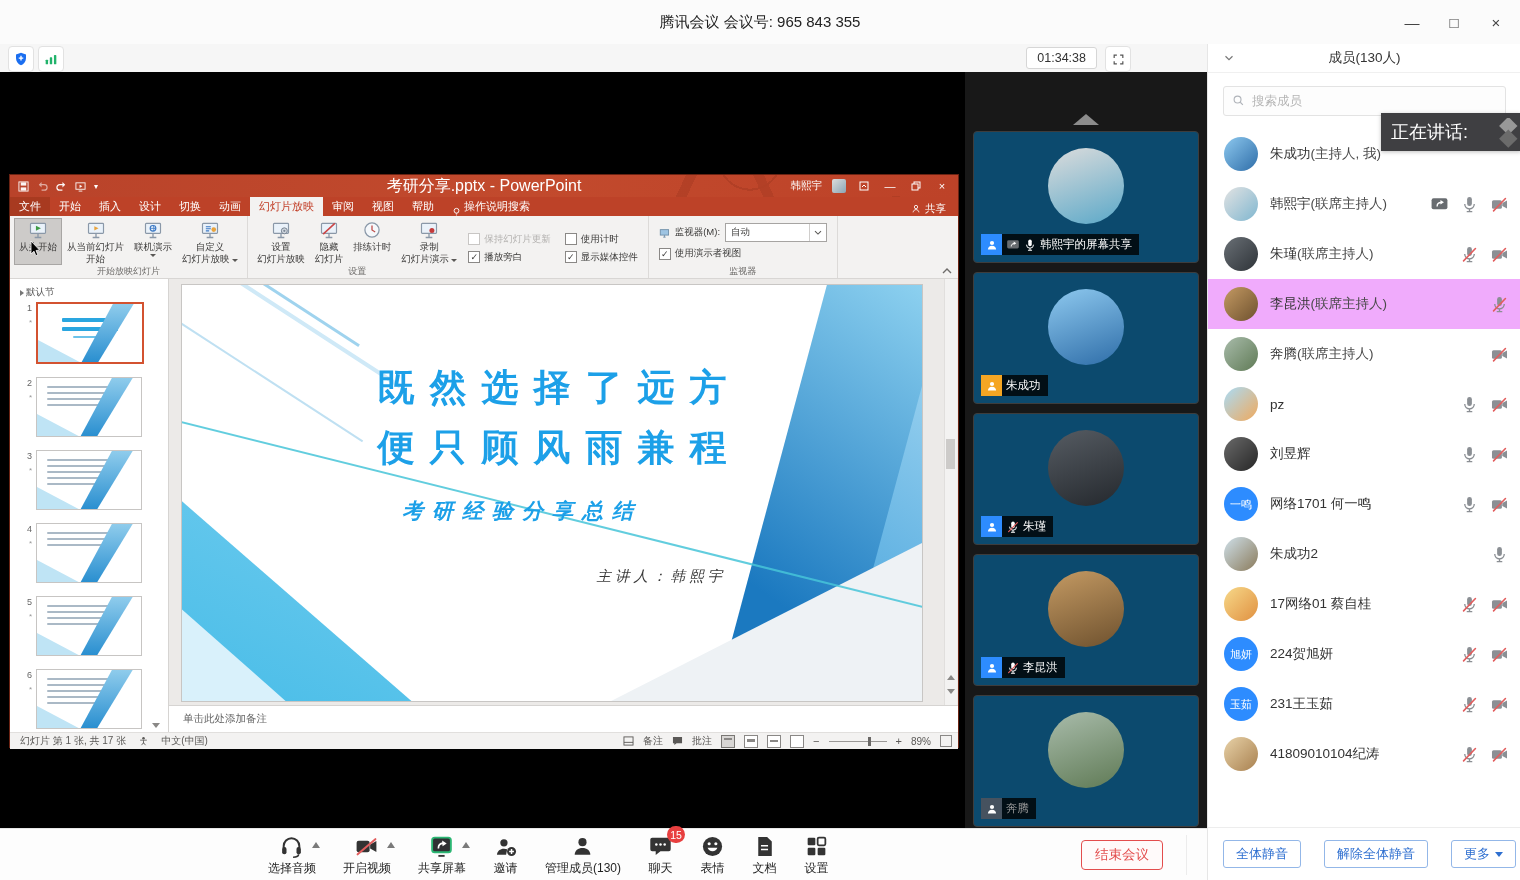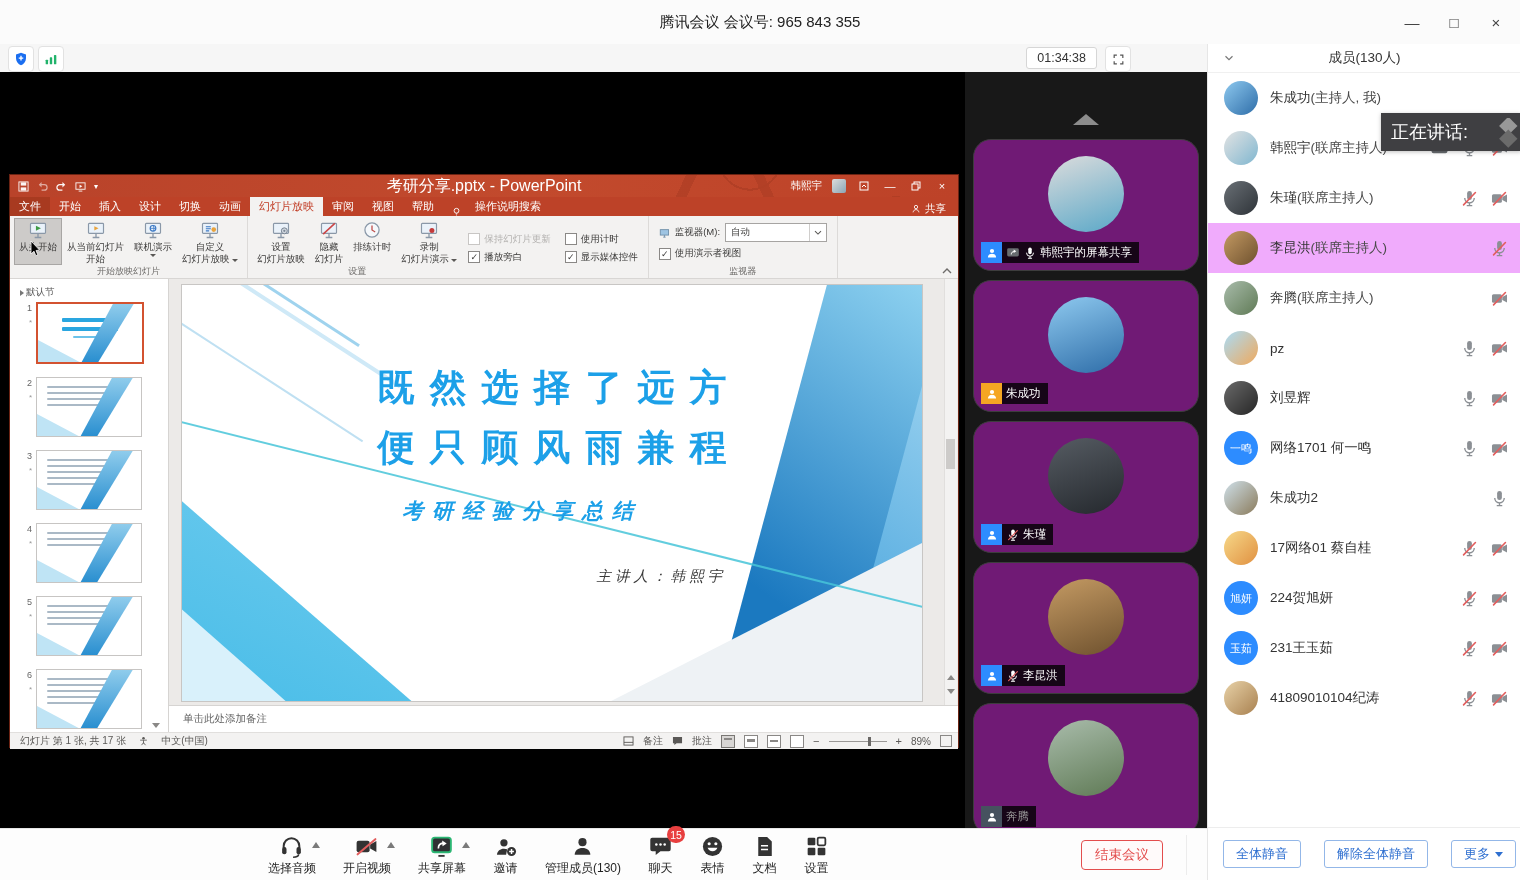--- a/index.html
+++ b/index.html
@@ -39,21 +39,21 @@
   .ppt-title{position:absolute;left:0;right:0;text-align:center;font-size:16px;color:#fff;}
   .ppt-tb-right{margin-left:auto;display:flex;align-items:center;gap:10px;padding-right:8px;z-index:2;}
   .ppt-user-av{width:14px;height:14px;border-radius:2px;background:linear-gradient(135deg,#ddd,#8aa5b5);}
   .ppt-wbtn{font-size:11px;color:#fff;width:16px;text-align:center;}
   .ppt-wbtn svg{width:10px;height:10px;margin:0 auto;}
 
   .ppt-menu{position:relative;height:19px;background:#bd4228;display:flex;align-items:flex-end;color:#fff;font-size:11px;z-index:2;}
   .tab{padding:0 9px;height:19px;line-height:19px;cursor:default;}
   .tab.file{background:#a83a20;}
   .tab.active{background:#f3f2f1;color:#c13b24;}
-  .tab.search-tab{display:flex;align-items:flex-end;gap:14px;}
+  .tab.search-tab{display:flex;align-items:flex-end;gap:3px;}
   .ppt-share{margin-left:auto;display:flex;align-items:center;gap:4px;padding-right:12px;font-size:10.5px;}
   .ppt-share svg{width:10px;height:10px;}
 
   .ppt-ribbon{position:relative;height:62px;background:#f3f2f1;border-bottom:1px solid #d8d6d4;display:flex;}
   .rgroup{position:relative;display:flex;flex-direction:column;border-right:1px solid #dcdad8;padding:2px 4px 0 4px;}
   .rbtns{display:flex;flex:1;align-items:stretch;}
   .rbtn{position:relative;display:flex;flex-direction:column;align-items:center;justify-content:flex-start;padding:2px 5px 0 5px;font-size:9.5px;color:#3b3a39;text-align:center;line-height:1.25;}
   .rbtn .ric{width:22px;height:20px;margin-bottom:1px;}
   .rbtn.pressed{background:#cdcbc9;box-shadow:inset 0 0 0 1px #a8a6a4;}
   .rlabel{height:13px;line-height:12px;text-align:center;font-size:9px;color:#6e6c6a;}
@@ -125,21 +125,21 @@
   .zoom-thumb{position:absolute;left:68%;top:-4px;width:3px;height:9px;background:#6a6866;}
   .zoom-sign{font-size:11px;color:#5a5856;}
   .fit-ic{width:10px;height:10px;border:1px solid #8a8886;}
 
   
   .vcol{position:absolute;left:965px;top:0;width:242px;height:756px;background:#181818;}
   .v-up{height:53px;display:flex;align-items:flex-end;justify-content:center;padding-bottom:6px;}
   .arrow-up{width:0;height:0;border-left:13px solid transparent;border-right:13px solid transparent;border-bottom:11px solid #8c8c8c;}
   .v-down{height:17px;display:flex;align-items:flex-start;justify-content:center;padding-top:2px;}
   .arrow-down{width:0;height:0;border-left:14px solid transparent;border-right:14px solid transparent;border-top:12px solid #fff;}
-  .vtile{width:224px;height:130px;margin:8px auto 9px auto;background:#701a75;border:1px solid #3d3d3d;border-radius:18px;position:relative;}
+  .vtile{width:224px;height:130px;margin:0 auto 9px auto;background:#0c4a6e;border:1px solid #3d3d3d;border-radius:4px;position:relative;}
   .vtile .avatar{position:absolute;left:50%;top:16px;transform:translateX(-50%);width:76px;height:76px;border-radius:50%;}
   .vlabel{position:absolute;left:7px;bottom:7px;display:flex;align-items:stretch;height:21px;}
   .vbadge{width:21px;height:21px;display:flex;align-items:center;justify-content:center;}
   .vbadge svg{width:14px;height:14px;}
   .vchip{background:rgba(0,0,0,.8);display:flex;align-items:center;padding:0 7px 0 4px;gap:3px;color:#fff;font-size:11.5px;white-space:nowrap;}
   .vchip.dim{color:#9b9b9b;}
   .vchip .ci{width:14px;height:14px;}
 
   
   .panel{position:absolute;left:1207px;top:44px;width:313px;height:836px;background:#fff;border-left:1px solid #e6e6e6;display:flex;flex-direction:column;}
@@ -732,20 +732,27 @@
   </div>
 </div>
 
 <div class="panel">
   <div class="panel-header">
     <svg class="panel-chevron" viewBox="0 0 24 24">
         <path d="M6 9l6 6 6-6" fill="none" stroke="#777" stroke-width="2"></path>
       </svg>
     <span>成员(130人)</span>
   </div>
+  <div class="search-wrap">
+    <svg class="search-ic" viewBox="0 0 24 24">
+        <circle cx="10.5" cy="10.5" r="5.5" fill="none" stroke="#b0b4ba" stroke-width="1.8"></circle>
+        <path d="M14.8 14.8 19 19" stroke="#b0b4ba" stroke-width="1.8"></path>
+      </svg>
+    <input class="search-input" placeholder="搜索成员" style="">
+  </div>
   <div class="member-list" id="member-list">
       <div class="m-row">
        <span class="m-av" style="background:linear-gradient(135deg,#8ec9ef,#2e6da8)"></span>
        <span class="m-name">朱成功<span class="m-role">(主持人, 我)</span></span>
        <span class="m-icons"></span>
      </div>
       <div class="m-row">
        <span class="m-av" style="background:linear-gradient(135deg,#e3e3e3,#7fb6cf)"></span>
        <span class="m-name">韩熙宇<span class="m-role">(联席主持人)</span></span>
        <span class="m-icons">

